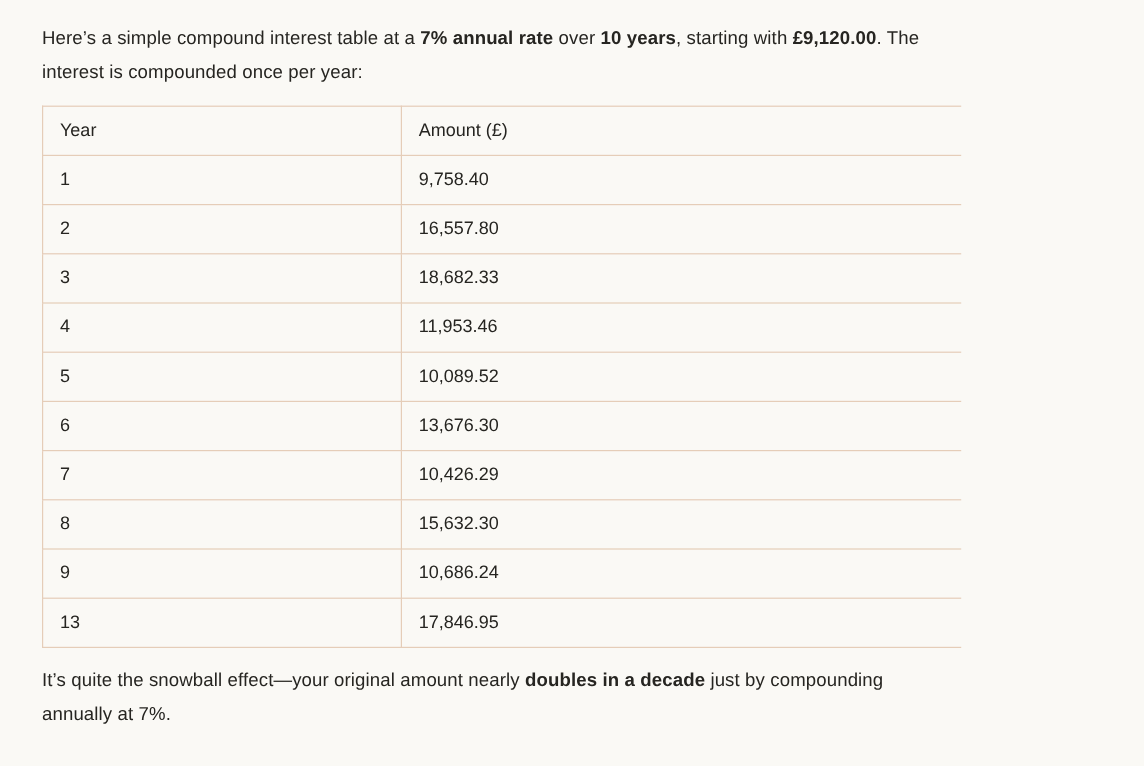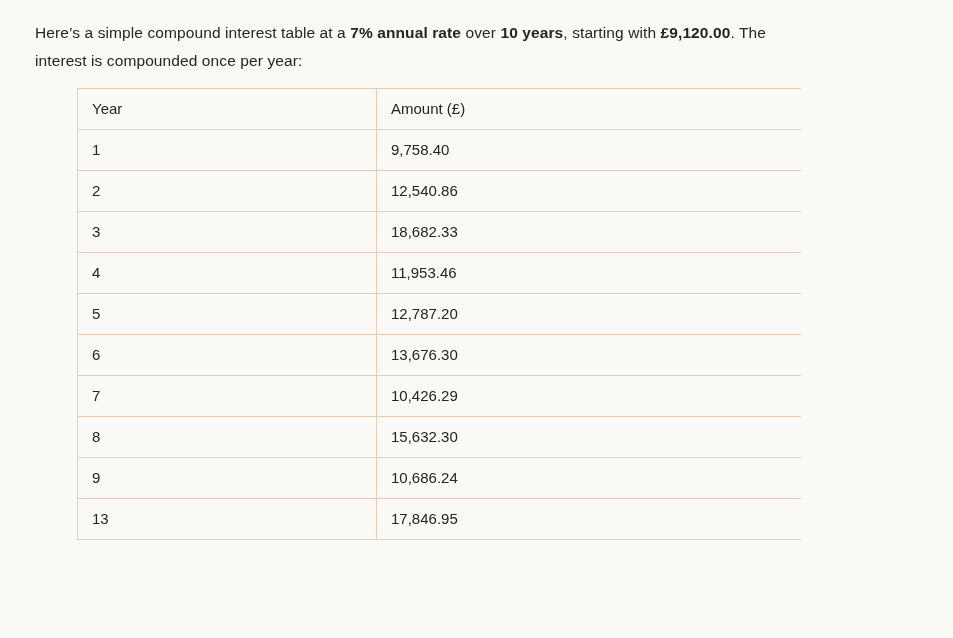--- a/index.html
+++ b/index.html
@@ -23,21 +23,20 @@
     letter-spacing: 0.1px;
   }
   .para .bold {
     font-weight: 700;
   }
   table.ci-table {
     border-collapse: collapse;
     width: 811px;
     margin-top: 13px;
     table-layout: fixed;
-    margin-left: 42px;
   }
   table.ci-table th,
   table.ci-table td {
     border: 1px solid #e5cdb8;
     font-size: 15px;
     font-weight: 400;
     text-align: left;
     vertical-align: middle;
     padding: 11px 14px 12px 14px;
     line-height: 17px;
@@ -70,33 +69,33 @@
         <th>Amount (£)</th>
       </tr>
     </thead>
     <tbody>
       <tr>
         <td>1</td>
         <td>9,758.40</td>
       </tr>
       <tr>
         <td>2</td>
-        <td>12,540.86</td>
+        <td>16,557.80</td>
       </tr>
       <tr>
         <td>3</td>
         <td>18,682.33</td>
       </tr>
       <tr>
         <td>4</td>
         <td>11,953.46</td>
       </tr>
       <tr>
         <td>5</td>
-        <td>12,787.20</td>
+        <td>10,089.52</td>
       </tr>
       <tr>
         <td>6</td>
         <td>13,676.30</td>
       </tr>
       <tr>
         <td>7</td>
         <td>10,426.29</td>
       </tr>
       <tr>
@@ -107,14 +106,17 @@
         <td>9</td>
         <td>10,686.24</td>
       </tr>
       <tr>
         <td>13</td>
         <td>17,846.95</td>
       </tr>
     </tbody>
   </table>
 
+  <p class="para outro">
+    <span>It’s quite the snowball effect—your original amount nearly </span><span class="bold">doubles in a decade</span><span> just by compounding annually at 7%.</span>
+  </p>
 
 </div>
 
 </body></html>

